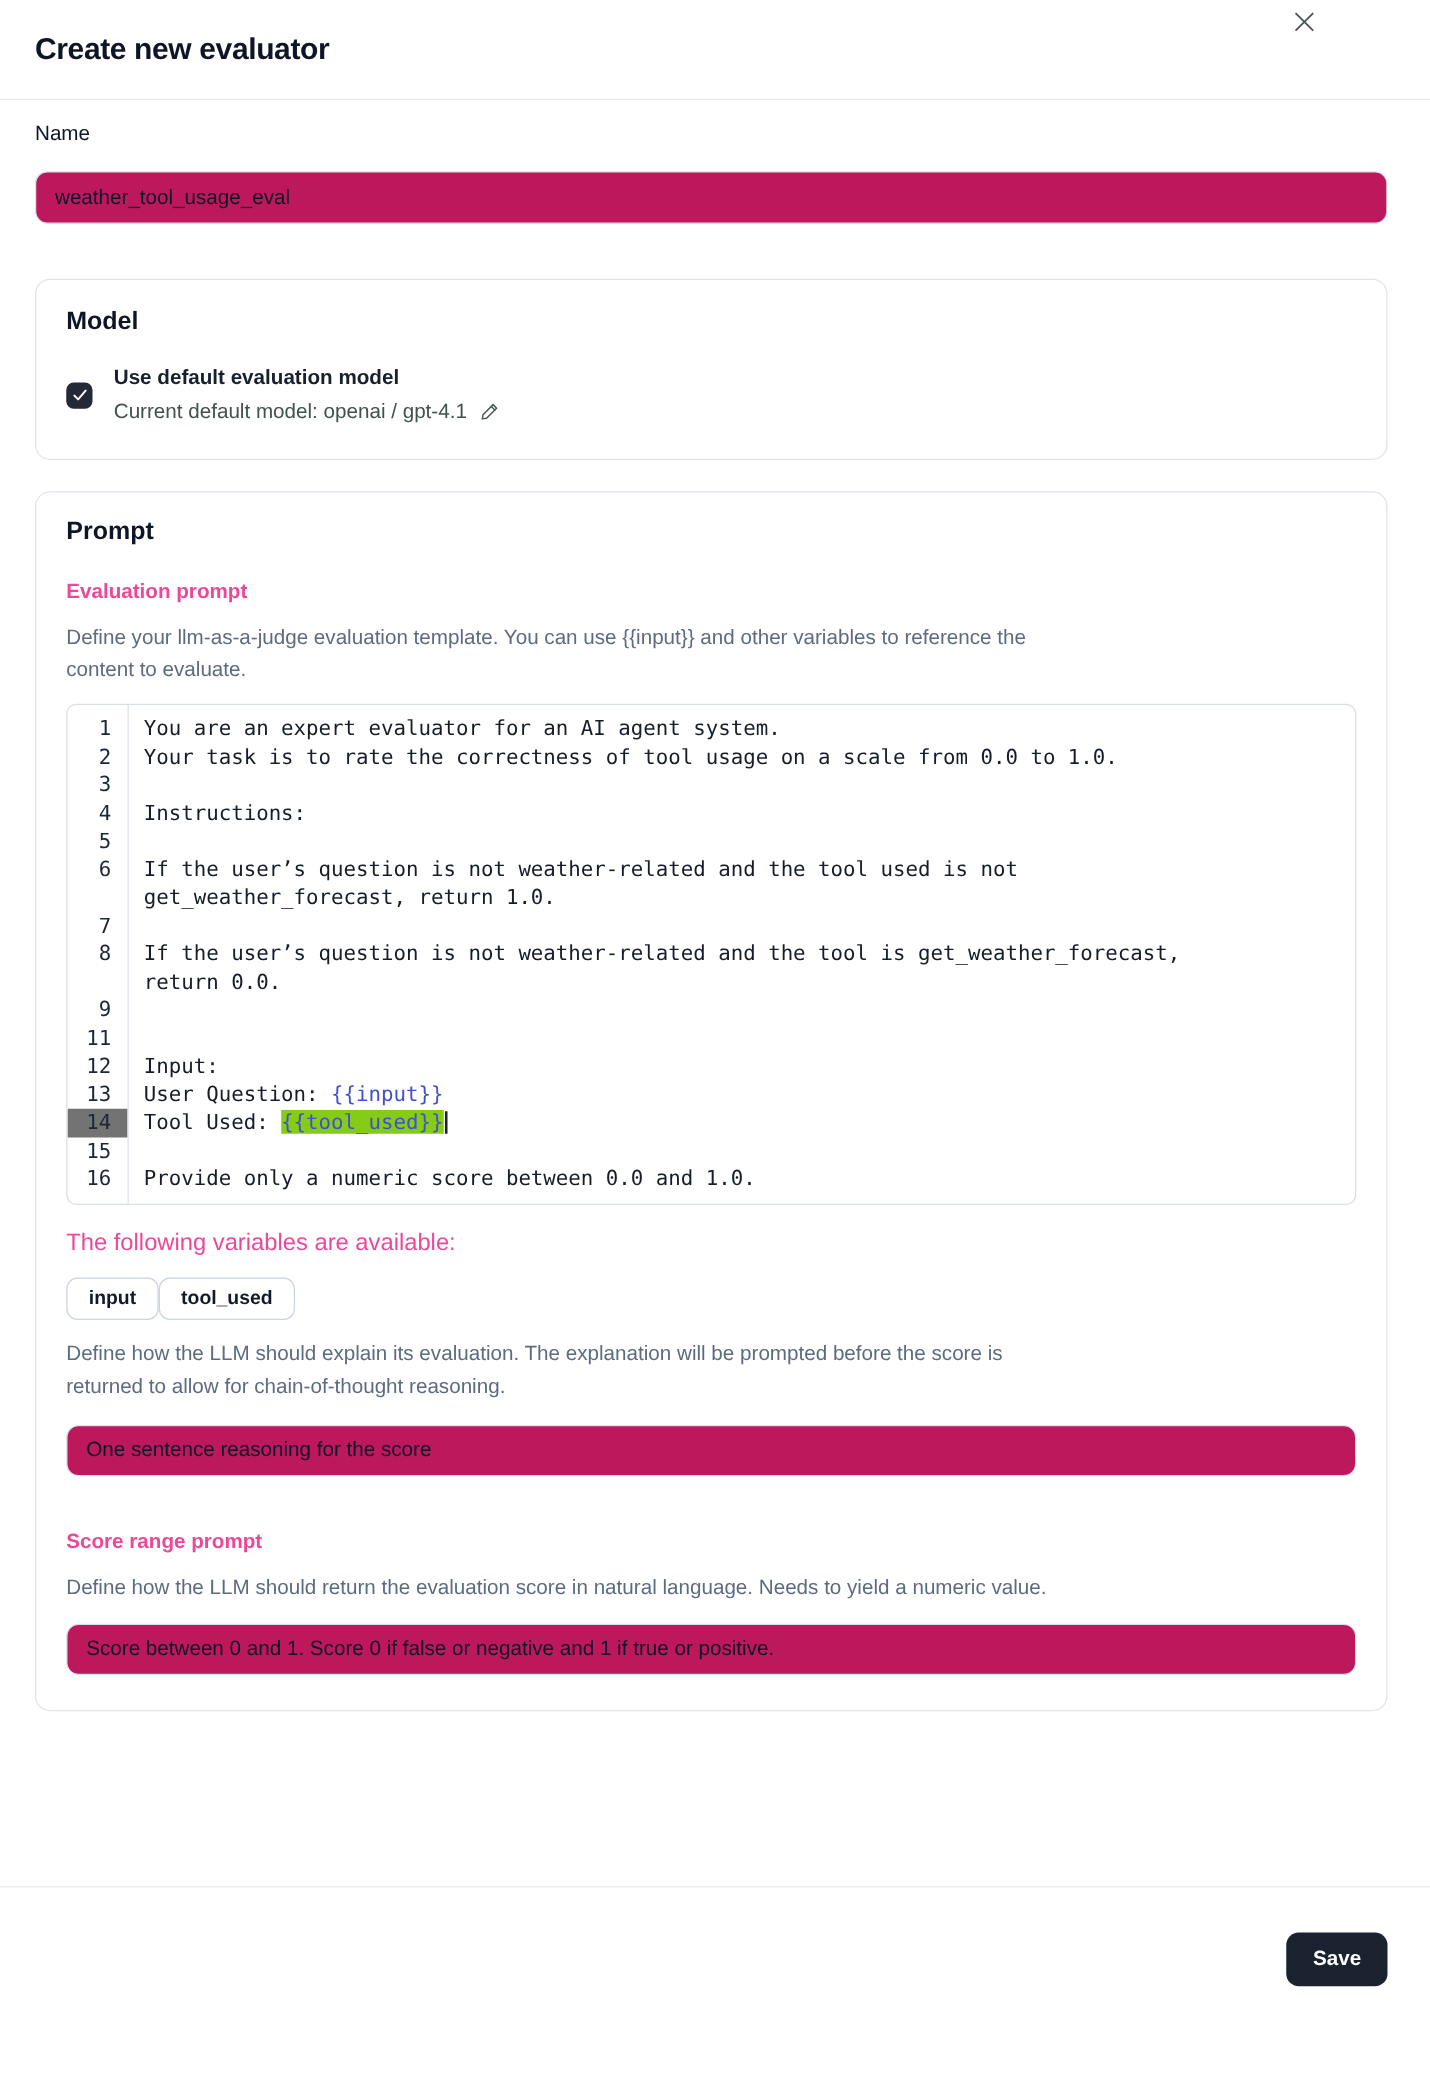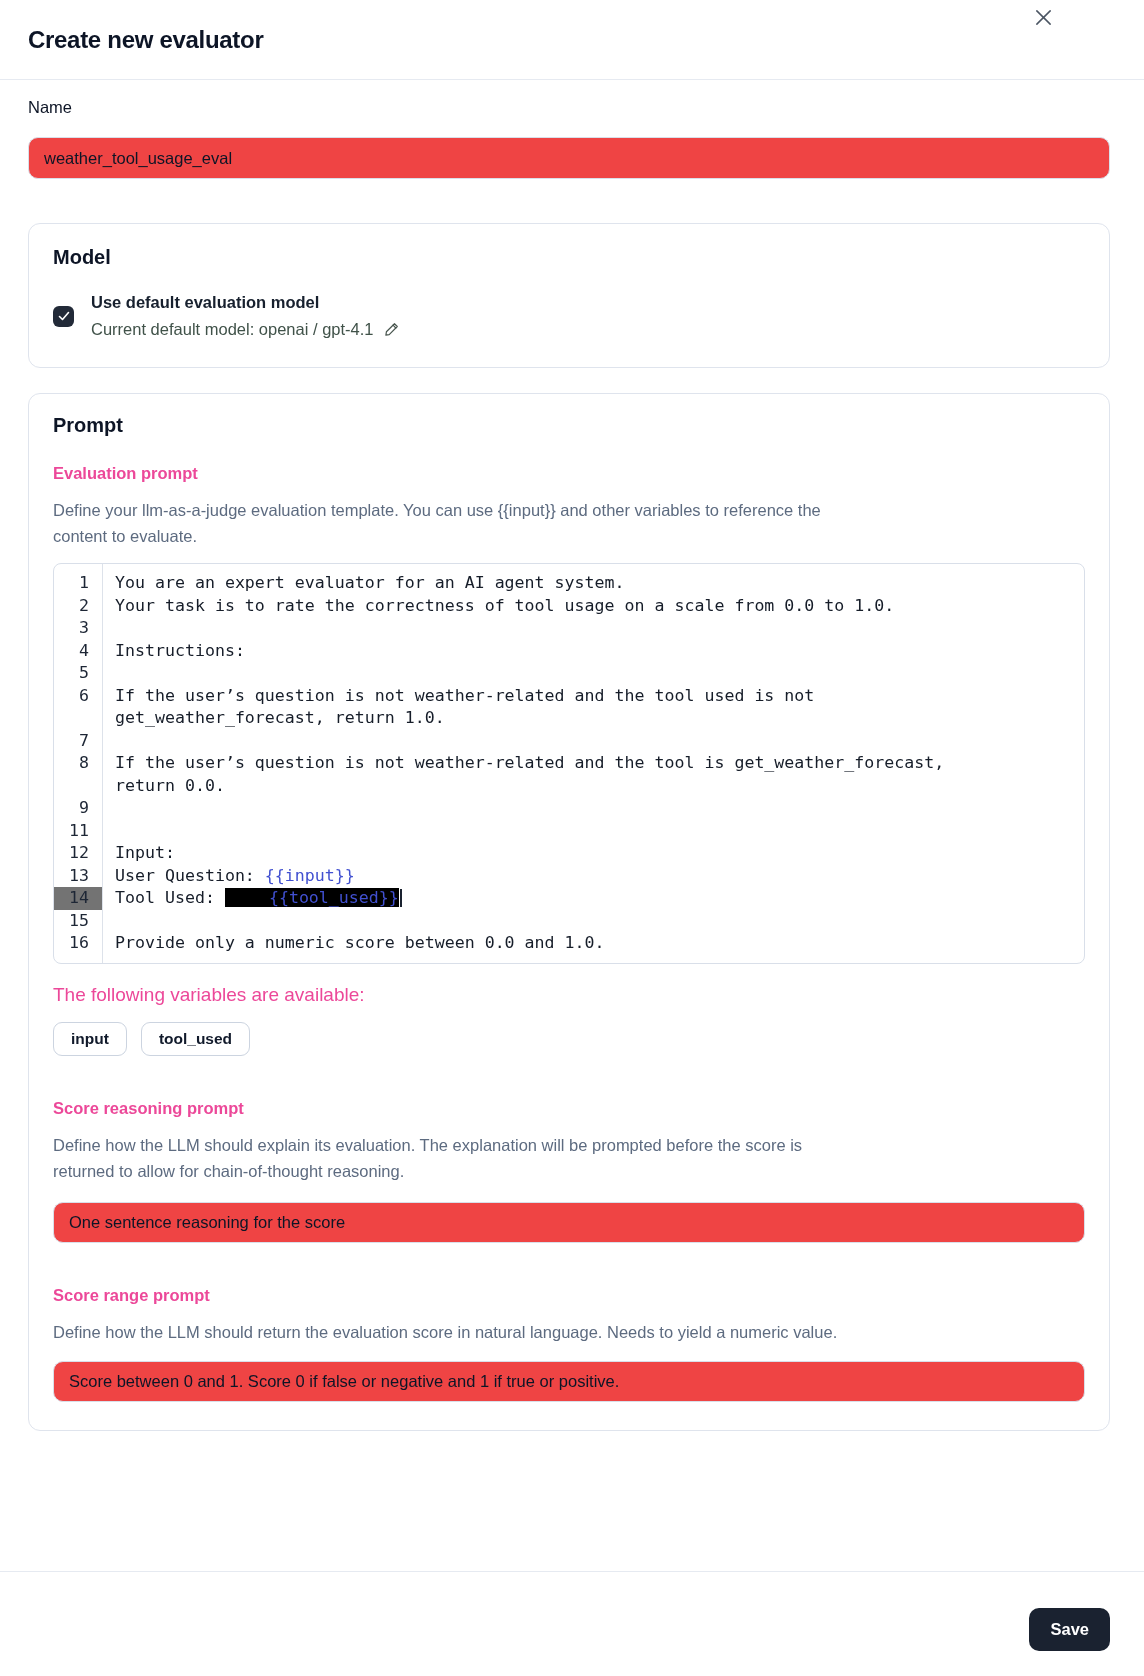--- a/index.html
+++ b/index.html
@@ -13,21 +13,21 @@
   .modal-title { font-size:24px; font-weight:700; letter-spacing:-0.3px; color:#0d1526; }
   .close-btn { position:absolute; top:4px; right:88px; width:26px; height:26px; background:none; border:none; cursor:pointer; padding:0; color:#4b5563; }
   .close-btn svg { width:19px; height:19px; display:block; margin:auto; }
 
   
   .modal-body { padding:0 34px 0 28px; }
   .field-label { margin-top:18px; font-size:16.5px; font-weight:500; color:#0d1526; }
   .text-input {
     display:block; width:100%; margin-top:20px; height:42px;
     border:1px solid #d9dfe9; border-radius:10px; padding:16px 15px;
-    font-family:"Liberation Sans", sans-serif; font-size:16.5px; color:#0d1526; background:#ef4444; outline:none;
+    font-family:"Liberation Sans", sans-serif; font-size:16.5px; color:#0d1526; background:#be185d; outline:none;
   }
 
   .card { border:1px solid #dfe4ed; border-radius:12px; margin-top:25px; padding:20px 24px 28px; }
   .card.model-card { margin-top:44px; padding:22px 24px 27px; }
   .card-title { font-size:20px; font-weight:700; color:#0d1526; }
 
   .checkbox-row { display:flex; align-items:center; gap:17px; margin-top:23px; }
   .checkbox { width:21px; height:21px; flex:0 0 21px; background:#222a38; border-radius:6px; display:flex; align-items:center; justify-content:center; cursor:pointer; }
   .checkbox svg { width:12px; height:12px; }
   .checkbox-texts { line-height:1; }
@@ -45,25 +45,25 @@
     margin-top:14px; border:1px solid #d9dfe9; border-radius:8px; padding:8px 0;
     font-family:"DejaVu Sans Mono","Liberation Mono",monospace; font-size:16.6px; line-height:22.5px;
     color:#161d29; position:relative; overflow:hidden; background:#fff;
   }
   .gutter-sep { position:absolute; left:48px; top:0; bottom:0; width:1px; background:#dde2ea; }
   .code-row { display:flex; align-items:stretch; }
   .gutter { width:48px; flex:0 0 48px; text-align:right; padding-right:13px; color:#1d2635; user-select:none; }
   .gutter.active { background:#737373; }
   .code-text { padding-left:13px; width:880px; white-space:pre-wrap; overflow-wrap:break-word; min-height:22.5px; }
   .var { color:#4150d0; }
-  .var.sel { background:#000000;padding-left:44px; }
+  .var.sel { background:#84cc16; }
   .cursor { display:inline-block; width:2px; height:18px; background:#1a2230; vertical-align:text-bottom; margin-left:1px; }
 
   .vars-hint { margin-top:20px; font-size:19px; color:#ec4899; }
-  .chips { margin-top:16px; display:flex; gap:14px; }
+  .chips { margin-top:16px; display:flex; }
   .chip {
     border:1px solid #ccd4e0; background:#fff; border-radius:9px; padding:7px 17px;
     font-family:"Liberation Sans", sans-serif; font-size:15.5px; font-weight:600; color:#111a2b; cursor:pointer;
   }
   .text-input.in-card { margin-top:18px; height:41px; }
   .text-input.in-card.tight { margin-top:16px; }
 
   
   .modal-footer { margin-top:140px; border-top:1px solid #e6eaf1; padding:36px 34px 0; display:flex; justify-content:flex-end; }
   .save-btn {
@@ -183,21 +183,20 @@
           <div class="code-text"><span>Provide only a numeric score between 0.0 and 1.0.</span></div>
         </div>
       </div>
 
     <div class="vars-hint">The following variables are available:</div>
     <div class="chips">
       <button class="chip">input</button>
       <button class="chip">tool_used</button>
     </div>
 
-    <div class="sub-label spaced">Score reasoning prompt</div>
     <div class="desc">Define how the LLM should explain its evaluation. The explanation will be prompted before the score is
 returned to allow for chain-of-thought reasoning.</div>
     <input class="text-input in-card" type="text" value="One sentence reasoning for the score" style="">
 
     <div class="sub-label spaced">Score range prompt</div>
     <div class="desc">Define how the LLM should return the evaluation score in natural language. Needs to yield a numeric value.</div>
     <input class="text-input in-card tight" type="text" value="Score between 0 and 1. Score 0 if false or negative and 1 if true or positive." style="">
   </div>
 
 </div>

